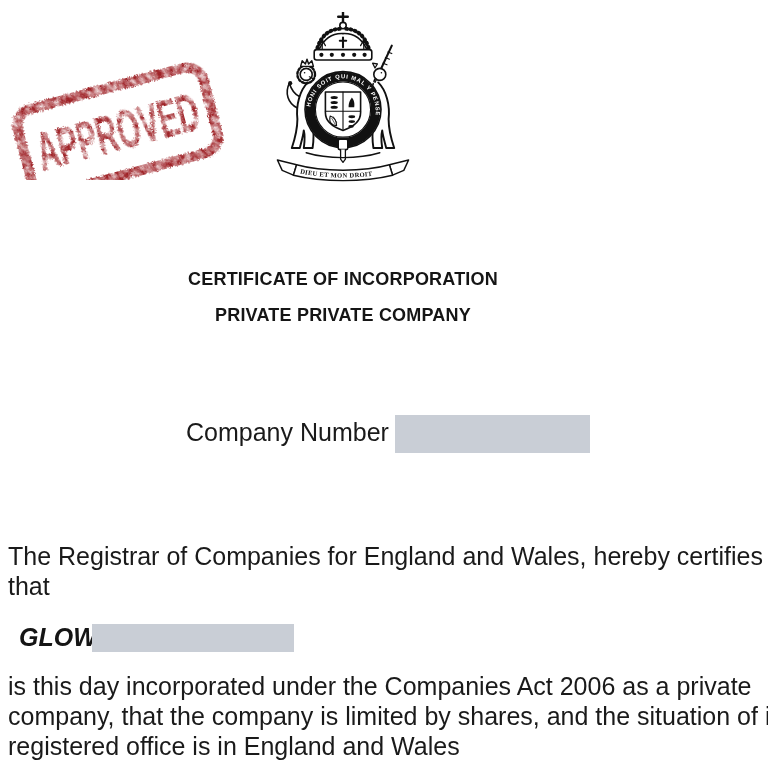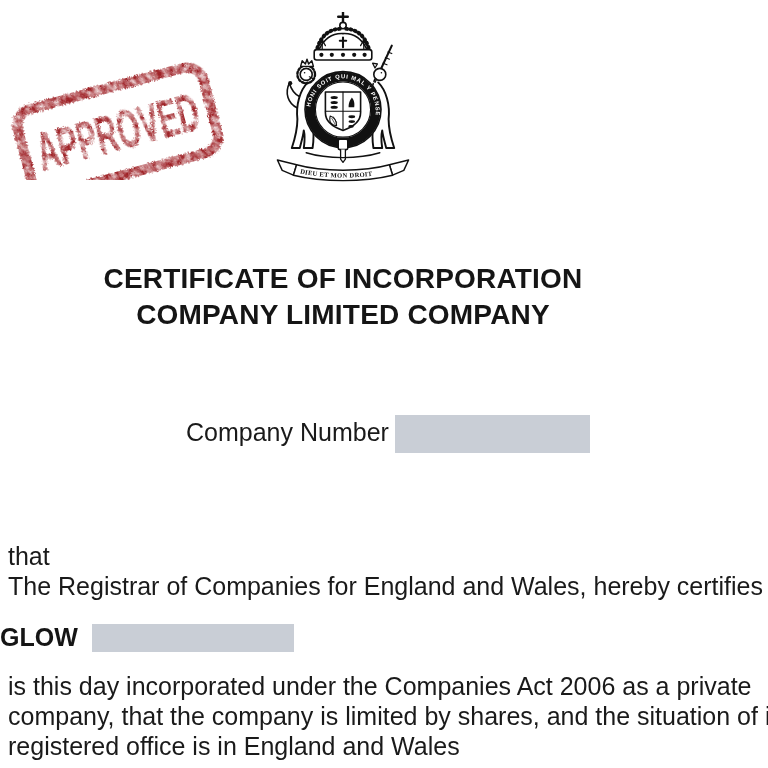--- a/index.html
+++ b/index.html
@@ -17,21 +17,21 @@
   .stamp-wrap { position:absolute; left:4px; top:28px; width:224px; height:152px; }
   .stamp-wrap svg { width:100%; height:100%; }
 
   
   .arms-wrap { position:absolute; left:255px; top:12px; width:176px; height:176px; }
   .arms-wrap svg { width:100%; height:100%; }
 
   
   .title-block {
     position:absolute; left:0; top:261px; width:686px;
-    text-align:center; font-weight:bold; font-size:28px; line-height:36px;
+    text-align:center; font-weight:bold; font-size:18px; line-height:36px;
     letter-spacing:0.2px; color:#151515;
   }
   .title-block div { white-space:nowrap; }
 
   
   .company-number-line {
     position:absolute; left:186px; top:417px;
     font-size:25px; line-height:30px; white-space:nowrap; color:#1a1a1a;
   }
   .company-number-line .partial { margin-left:6px; }
@@ -42,23 +42,24 @@
   .redaction.company-name-box  { left:92px;  top:624px; width:202px; height:28px; }
 
   
   .certifies {
     position:absolute; left:8px; top:541px;
     font-size:25px; line-height:30px; color:#1a1a1a;
   }
   .certifies div, .incorporation div { white-space:nowrap; }
 
   .company-name {
-    position:absolute; left:0; top:622px;
+    position:absolute; left:19px; top:622px;
     font-size:25px; line-height:30px; font-weight:bold; color:#151515;
     white-space:nowrap;
+    font-style:italic;
   }
 
   .incorporation {
     position:absolute; left:8px; top:671px;
     font-size:25px; line-height:30px; color:#1a1a1a;
   }
 </style>
 </head>
 <body>
 
@@ -169,31 +170,31 @@
         </defs>
         <text font-size="8.2" letter-spacing="0.4" fill="#111" stroke="none" font-family="Liberation Serif, serif" font-weight="bold">
           <textPath href="#mottoPath" startOffset="2%">DIEU ET MON DROIT</textPath>
         </text>
       </g>
     </svg>
   </div>
 
   <div class="title-block">
     <div>CERTIFICATE OF INCORPORATION</div>
-    <div>COMPANY LIMITED COMPANY</div>
+    <div>PRIVATE PRIVATE COMPANY</div>
   </div>
 
   <div class="company-number-line">
     <span>Company Number</span><span class="partial">1</span>
   </div>
   <div class="redaction company-number-box"></div>
 
   <div class="certifies">
+    <div>The Registrar of Companies for England and Wales, hereby certifies</div>
     <div>that</div>
-    <div>The Registrar of Companies for England and Wales, hereby certifies</div>
   </div>
 
   <div class="company-name">GLOW</div>
   <div class="redaction company-name-box"></div>
 
   <div class="incorporation">
     <div>is this day incorporated under the Companies Act 2006 as a private</div>
     <div>company, that the company is limited by shares, and the situation of its</div>
     <div>registered office is in England and Wales</div>
   </div>

